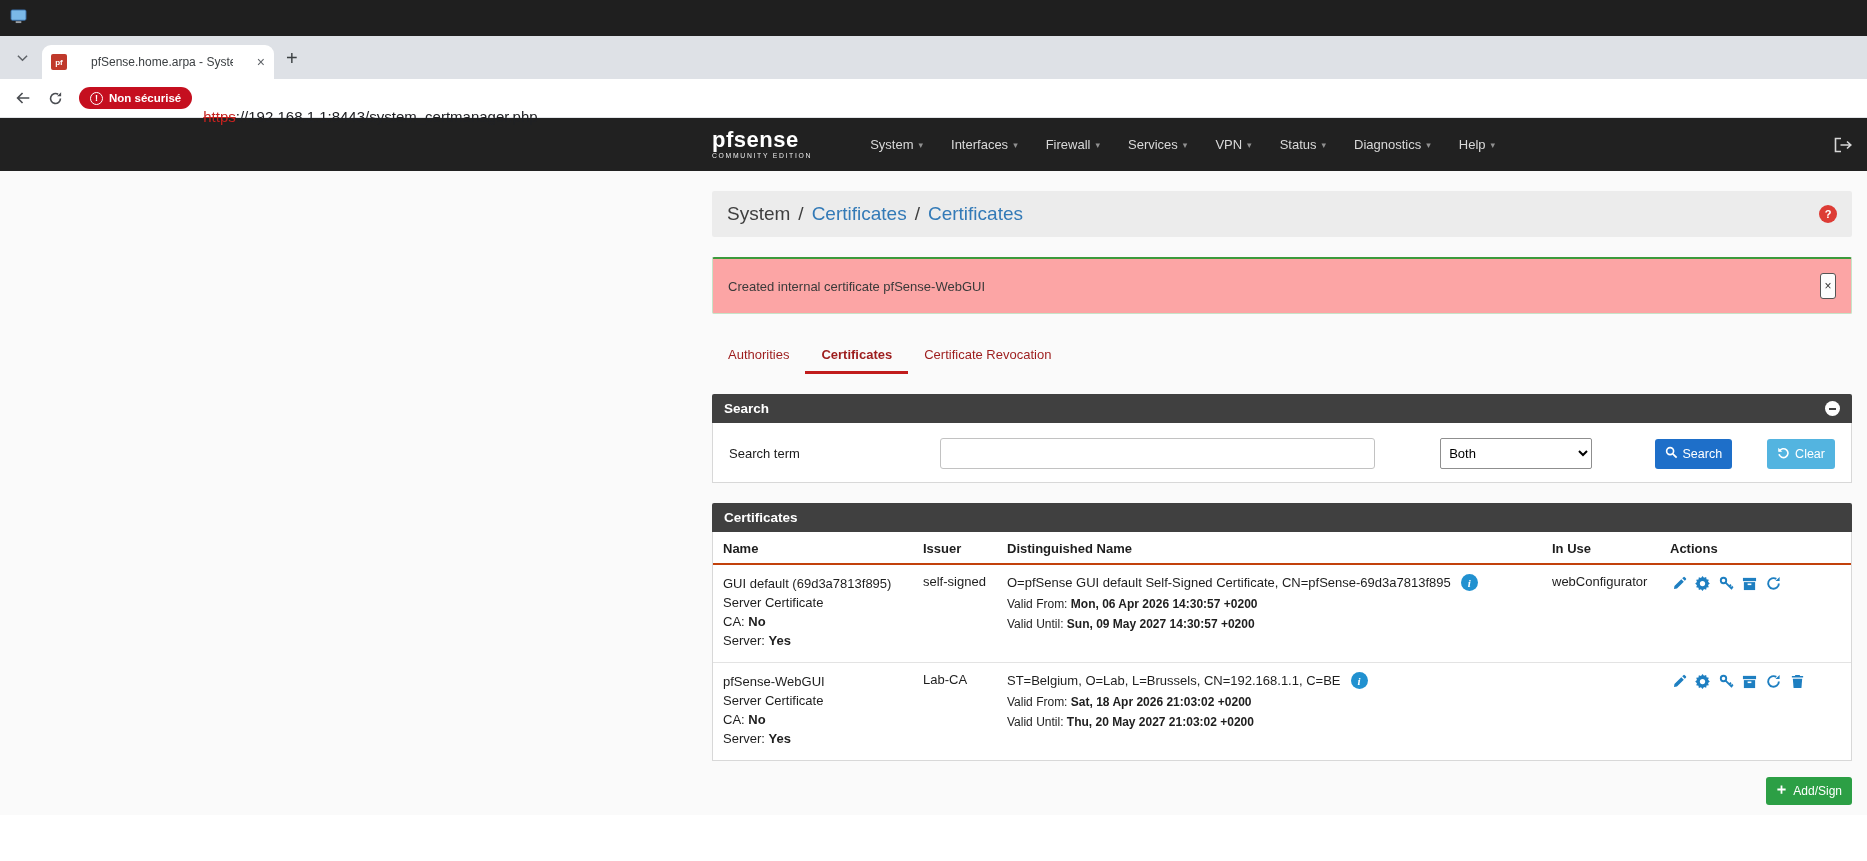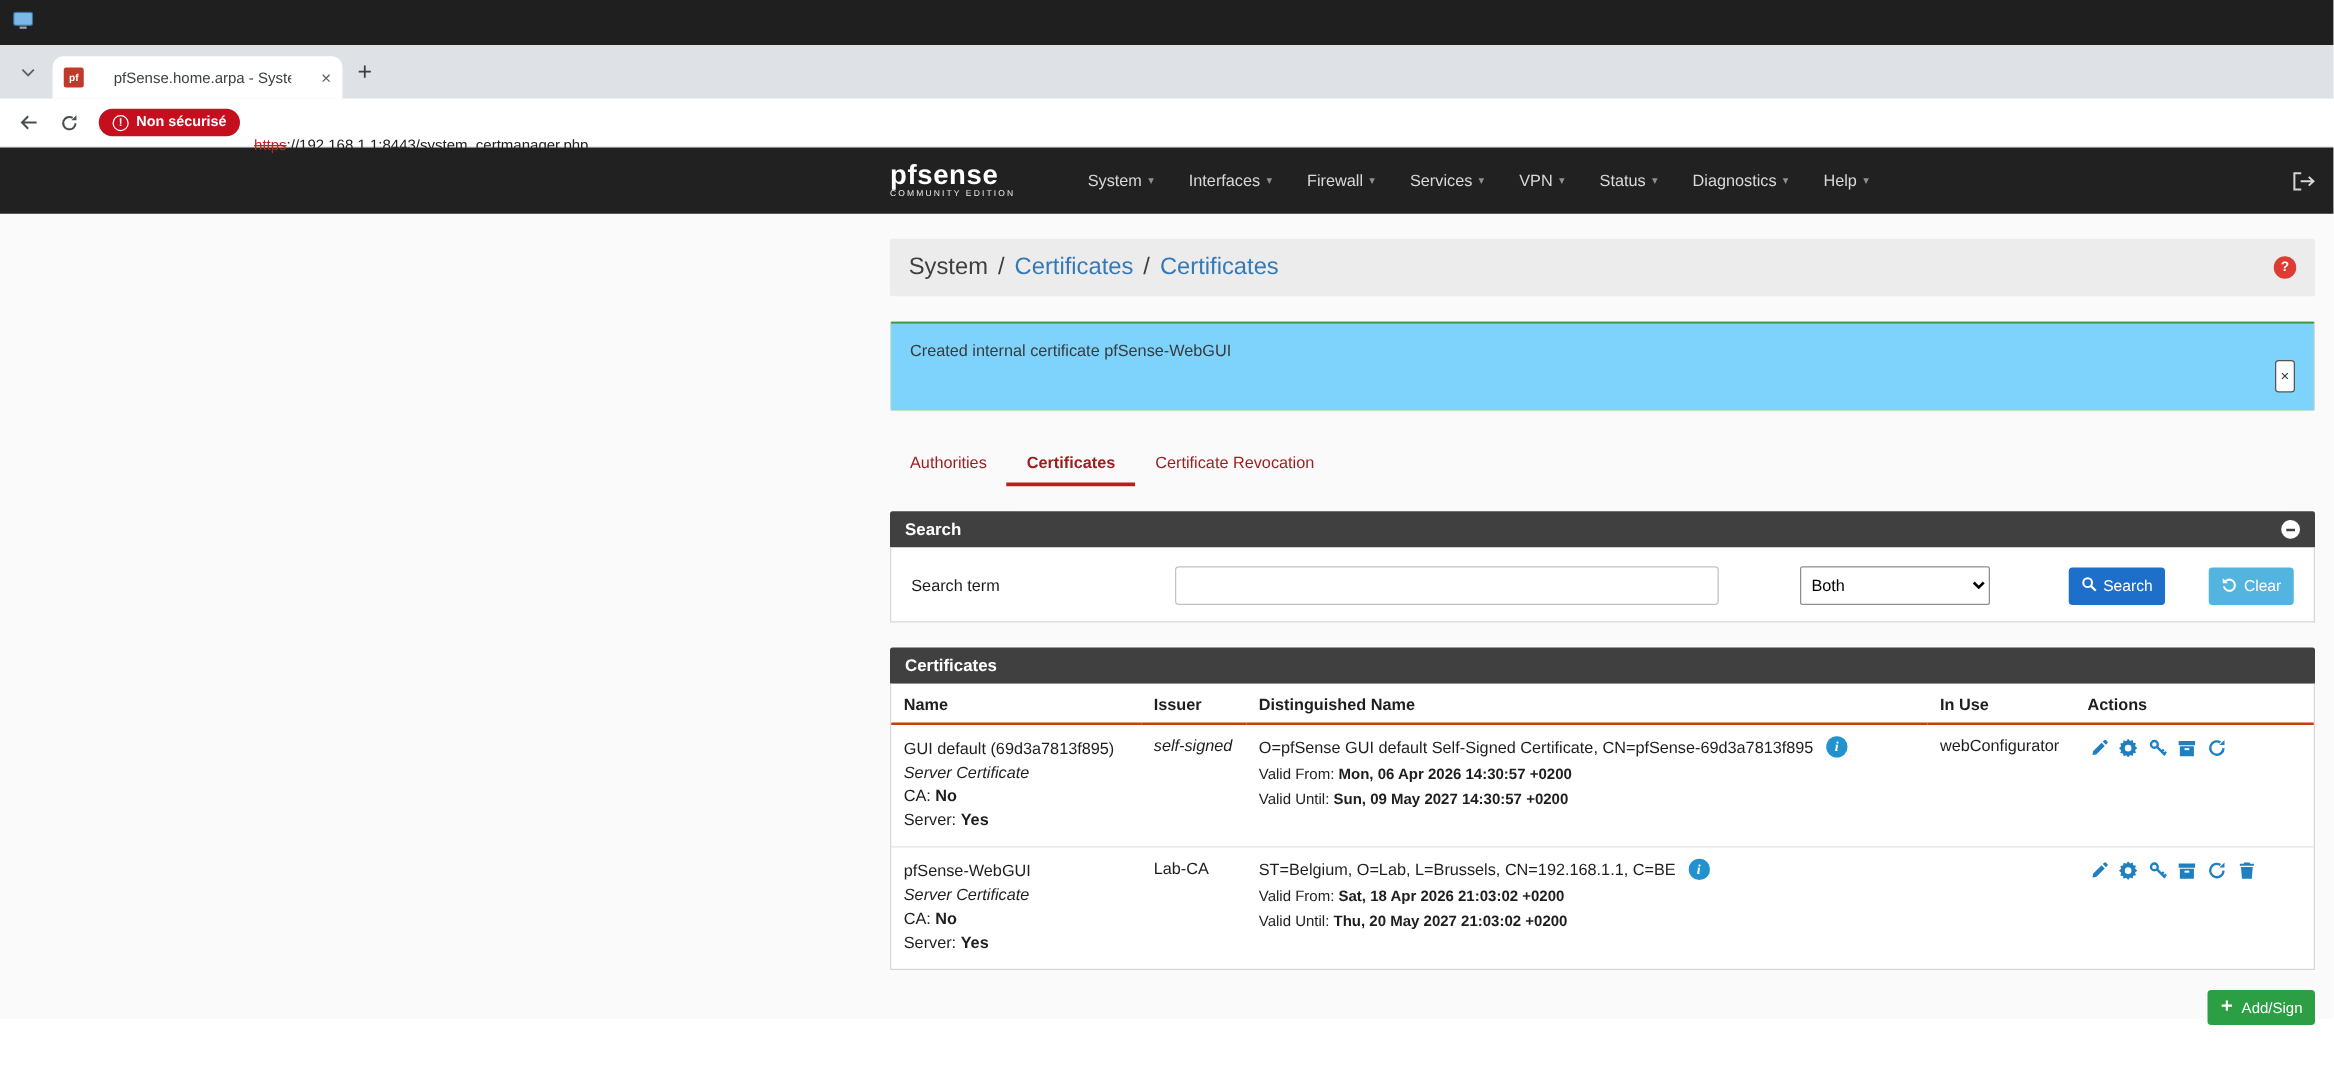--- a/index.html
+++ b/index.html
@@ -22,21 +22,21 @@
   .btab-title { flex: 1; font-size: 12px; color: #3c4043; white-space: nowrap; overflow: hidden; }
   .btab-close { font-size: 14px; color: #5f6368; cursor: pointer; flex: none; }
   .newtab { align-self: center; margin-left: 12px; font-size: 20px; color: #3c4043; cursor: pointer; line-height: 1; }
 
   
   .toolbar { height: 39px; background: #fff; border-bottom: 1px solid #e2e4e7; display: flex; align-items: center; padding: 0 14px; gap: 16px; }
   .nav-btn { display: grid; place-items: center; cursor: pointer; }
   .addr { display: flex; align-items: center; gap: 11px; flex: 1; cursor: text; }
   .sec-badge { background: #c50f1f; color: #fff; border-radius: 12px; height: 22px; display: inline-flex; align-items: center; gap: 6px; padding: 0 11px; font-size: 11.5px; font-weight: bold; cursor: pointer; }
   .warn-ico { width: 13px; height: 13px; border: 1.5px solid #fff; border-radius: 50%; display: grid; place-items: center; font-size: 9px; font-weight: bold; }
-  .url { font-size: 12px; color: #202124; margin-top: 36px; }
+  .url { font-size: 15px; color: #202124; margin-top: 36px; }
   .scheme { color: #c5221f; text-decoration: line-through; }
 
   
   .page { height: 697px; background: #fafafa; }
   .pfnav { height: 53px; background: #212121; }
   .pfnav-inner { margin-left: 712px; width: 1140px; height: 100%; display: flex; align-items: center; justify-content: flex-end; }
   .pflogo { display: flex; flex-direction: column; line-height: 1; cursor: pointer; }
   .pflogo-main { font-size: 22px; font-weight: bold; color: #fff; letter-spacing: 0.5px; }
   .pflogo-sub { font-size: 6.8px; letter-spacing: 1.7px; color: #ededed; margin-top: 2px; }
   .pfnav-items { display: flex; margin-left: 44px; }
@@ -46,21 +46,21 @@
 
   .container { margin-left: 712px; width: 1140px; }
 
   
   .breadcrumb { margin-top: 20px; height: 46px; background: #ececec; display: flex; align-items: center; padding: 0 15px; font-size: 19px; color: #3f3f3f; border-radius: 2px; }
   .bc-sep { margin: 0 8px; }
   .bc-link { color: #337ab7; text-decoration: none; cursor: pointer; }
   .help-btn { margin-left: auto; width: 18px; height: 18px; border-radius: 50%; background: #dd3c35; color: #fff; font-size: 11px; font-weight: bold; display: grid; place-items: center; cursor: pointer; }
 
   
-  .alert-success { margin-top: 20px; background: #7dd3fc; border: 1px solid #c7e3c7; border-top: 2px solid #3c9a3c; border-radius: 2px; display: flex; padding: 14px 15px; font-size: 13px; color: #3a3a3a; flex-direction: column; }
+  .alert-success { margin-top: 20px; background: #fca5a5; border: 1px solid #c7e3c7; border-top: 2px solid #3c9a3c; border-radius: 2px; display: flex; align-items: center; padding: 14px 15px; font-size: 13px; color: #3a3a3a; }
   .alert-close { margin-left: auto; width: 16px; height: 26px; border: 1px solid #555; border-radius: 3px; background: #fdfdfd; color: #333; font-size: 12px; display: grid; place-items: center; cursor: pointer; }
 
   
   .tabs { margin-top: 24px; display: flex; }
   .tab { padding: 9px 16px; font-size: 13px; color: #9d1c1c; text-decoration: none; cursor: pointer; }
   .tab.active { font-weight: bold; border-bottom: 3px solid #c11c1c; }
 
   
   .panel { margin-top: 20px; }
   .panel-head { height: 29px; background: #404040; color: #fff; font-size: 13.5px; font-weight: bold; display: flex; align-items: center; padding: 0 12px; border-radius: 2px 2px 0 0; }
@@ -77,21 +77,21 @@
   .btn-primary { background: #1e6fc9; margin-left: 35px; }
   .btn-info { background: #53b4e0; margin-left: 7px; }
   .hint { margin: 12px 0 0 185px; color: #7d7d7d; font-size: 13px; }
 
   
   .cert-table { width: 100%; border-collapse: collapse; font-size: 13px; color: #1e1e1e; }
   .cert-table th { padding: 9px 10px 7px; border-bottom: 2px solid #c2410c; font-weight: bold; text-align: left; }
   .cert-table td { padding: 9px 10px 12px; vertical-align: top; border-top: 1px solid #e3e3e3; }
   .cert-table tbody tr:first-child td { border-top: none; }
   .cell-name div { line-height: 19px; }
-  .ital { font-style: italic; }
+  .ital { }
   .dn-line { display: flex; align-items: center; gap: 10px; }
   .info-ico { width: 17px; height: 17px; border-radius: 50%; background: #2191d0; color: #fff; font-family: "Liberation Serif", serif; font-style: italic; font-weight: bold; font-size: 11px; display: grid; place-items: center; cursor: pointer; flex: none; }
   .valid { font-size: 12px; margin-top: 6px; }
   .valid:first-of-type { margin-top: 10px; }
   .cell-actions { white-space: nowrap; padding-top: 11px; }
   .act { display: inline-grid; place-items: center; width: 18px; height: 18px; color: #1e7fc1; margin-right: 2px; cursor: pointer; }
 
   .add-row { display: flex; justify-content: flex-end; margin-top: 16px; padding-bottom: 10px; }
   .btn-success { background: #2c9f45; height: 28px; font-size: 12px; gap: 6px; }
 </style>

